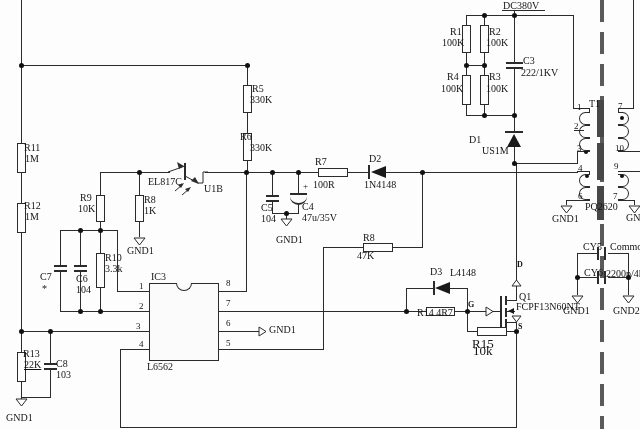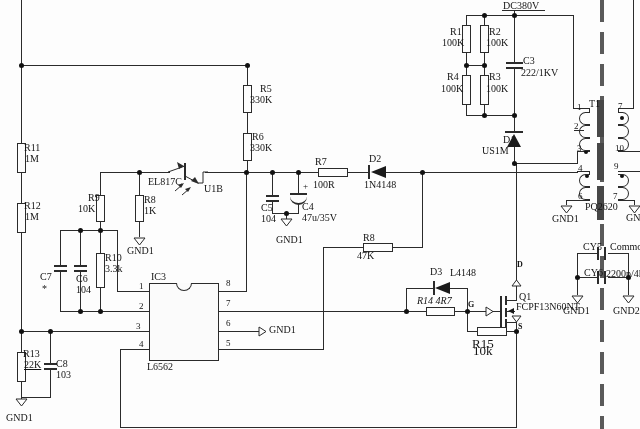--- a/index.html
+++ b/index.html
@@ -252,46 +252,46 @@
       <div class="lb" style="left: 450px; top: 27px;">R1</div>
       <div class="lb" style="left: 442px; top: 38px;">100K</div>
       <div class="lb" style="left: 489px; top: 27px;">R2</div>
       <div class="lb" style="left: 486px; top: 38px;">100K</div>
       <div class="lb" style="left: 447px; top: 72px;">R4</div>
       <div class="lb" style="left: 441px; top: 84px;">100K</div>
       <div class="lb" style="left: 489px; top: 72px;">R3</div>
       <div class="lb" style="left: 486px; top: 84px;">100K</div>
       <div class="lb" style="left: 523px; top: 56px;">C3</div>
       <div class="lb" style="left: 521px; top: 68px;">222/1KV</div>
-      <div class="lb" style="left: 503px; top: 135px;">D1</div>
+      <div class="lb" style="left: 469px; top: 135px;">D1</div>
       <div class="lb" style="left: 482px; top: 146px;">US1M</div>
       <div class="lb" style="left: 589px; top: 99px;">T1</div>
       <div class="lb pn" style="left: 577px; top: 103px;">1</div>
       <div class="lb pn" style="left: 574px; top: 122px;">2</div>
       <div class="lb pn" style="left: 577px; top: 144px;">3</div>
       <div class="lb pn" style="left: 578px; top: 164px;">4</div>
       <div class="lb pn" style="left: 578px; top: 192px;">6</div>
       <div class="lb pn" style="left: 618px; top: 102px;">7</div>
       <div class="lb pn" style="left: 615px; top: 144px;">10</div>
       <div class="lb pn" style="left: 614px; top: 162px;">9</div>
       <div class="lb pn" style="left: 613px; top: 192px;">7</div>
       <div class="lb" style="left: 585px; top: 202px;">PQ2620</div>
       <div class="lb" style="left: 552px; top: 214px;">GND1</div>
       <div class="lb" style="left: 626px; top: 213px;">GND2</div>
-      <div class="lb" style="left: 260px; top: 84px; text-align: center;">R5</div>
+      <div class="lb" style="left: 252px; top: 84px; text-align: center;">R5</div>
       <div class="lb" style="left: 250px; top: 95px;">330K</div>
-      <div class="lb" style="left: 252px; top: 132px;">R6</div>
+      <div class="lb" style="left: 240px; top: 132px;">R6</div>
       <div class="lb" style="left: 250px; top: 143px;">330K</div>
       <div class="lb" style="left: 24px; top: 143px;">R11</div>
       <div class="lb" style="left: 25px; top: 154px;">1M</div>
       <div class="lb" style="left: 24px; top: 201px;">R12</div>
       <div class="lb" style="left: 25px; top: 212px;">1M</div>
       <div class="lb" style="left: 148px; top: 177px;">EL817C</div>
       <div class="lb" style="left: 204px; top: 184px;">U1B</div>
-      <div class="lb" style="left: 80px; top: 193px; margin-left: 8px;">R9</div>
+      <div class="lb" style="left: 80px; top: 193px;">R9</div>
       <div class="lb" style="left: 78px; top: 204px;">10K</div>
       <div class="lb" style="left: 144px; top: 195px;">R8</div>
       <div class="lb" style="left: 144px; top: 206px;">1K</div>
       <div class="lb" style="left: 127px; top: 246px;">GND1</div>
       <div class="lb" style="left: 261px; top: 203px;">C5</div>
       <div class="lb" style="left: 261px; top: 214px;">104</div>
       <div class="lb" style="left: 302px; top: 202px;">C4</div>
       <div class="lb" style="left: 302px; top: 213px;">47u/35V</div>
       <div class="lb pn" style="left: 303px; top: 182px;">+</div>
       <div class="lb" style="left: 276px; top: 235px;">GND1</div>
@@ -326,21 +326,21 @@
       <div class="lb" style="left: 269px; top: 325px;">GND1</div>
       <div class="lb" style="left: 23px; top: 349px;">R13</div>
       <div class="lb" style="left: 24px; top: 360px; text-decoration: underline;">22K</div>
       <div class="lb" style="left: 56px; top: 359px;">C8</div>
       <div class="lb" style="left: 56px; top: 370px;">103</div>
       <div class="lb" style="left: 6px; top: 413px;">GND1</div>
       <div class="lb" style="left: 363px; top: 233px;">R8</div>
       <div class="lb" style="left: 357px; top: 251px;">47K</div>
       <div class="lb" style="left: 430px; top: 267px;">D3</div>
       <div class="lb" style="left: 450px; top: 268px;">L4148</div>
-      <div class="lb" style="left: 417px; top: 296px; font-style: italic;">R14 4R7</div>
+      <div class="lb" style="left: 417px; top: 308px;">R14 4R7</div>
       <div class="lb" style="left: 519px; top: 292px;">Q1</div>
       <div class="lb" style="left: 516px; top: 302px;">FCPF13N60NT</div>
       <div class="lb s8" style="left: 517px; top: 261px;">D</div>
       <div class="lb s8" style="left: 468px; top: 301px;">G</div>
       <div class="lb s8" style="left: 518px; top: 323px;">S</div>
       <div class="lb s9" style="left: 472px; top: 337px;">R15</div>
       <div class="lb s9" style="left: 473px; top: 344px;">10k</div>
       <div class="lb" style="left: 583px; top: 242px;">CY5</div>
       <div class="lb" style="left: 610px; top: 242px;">Common</div>
       <div class="lb" style="left: 584px; top: 268px;">CY6</div>

